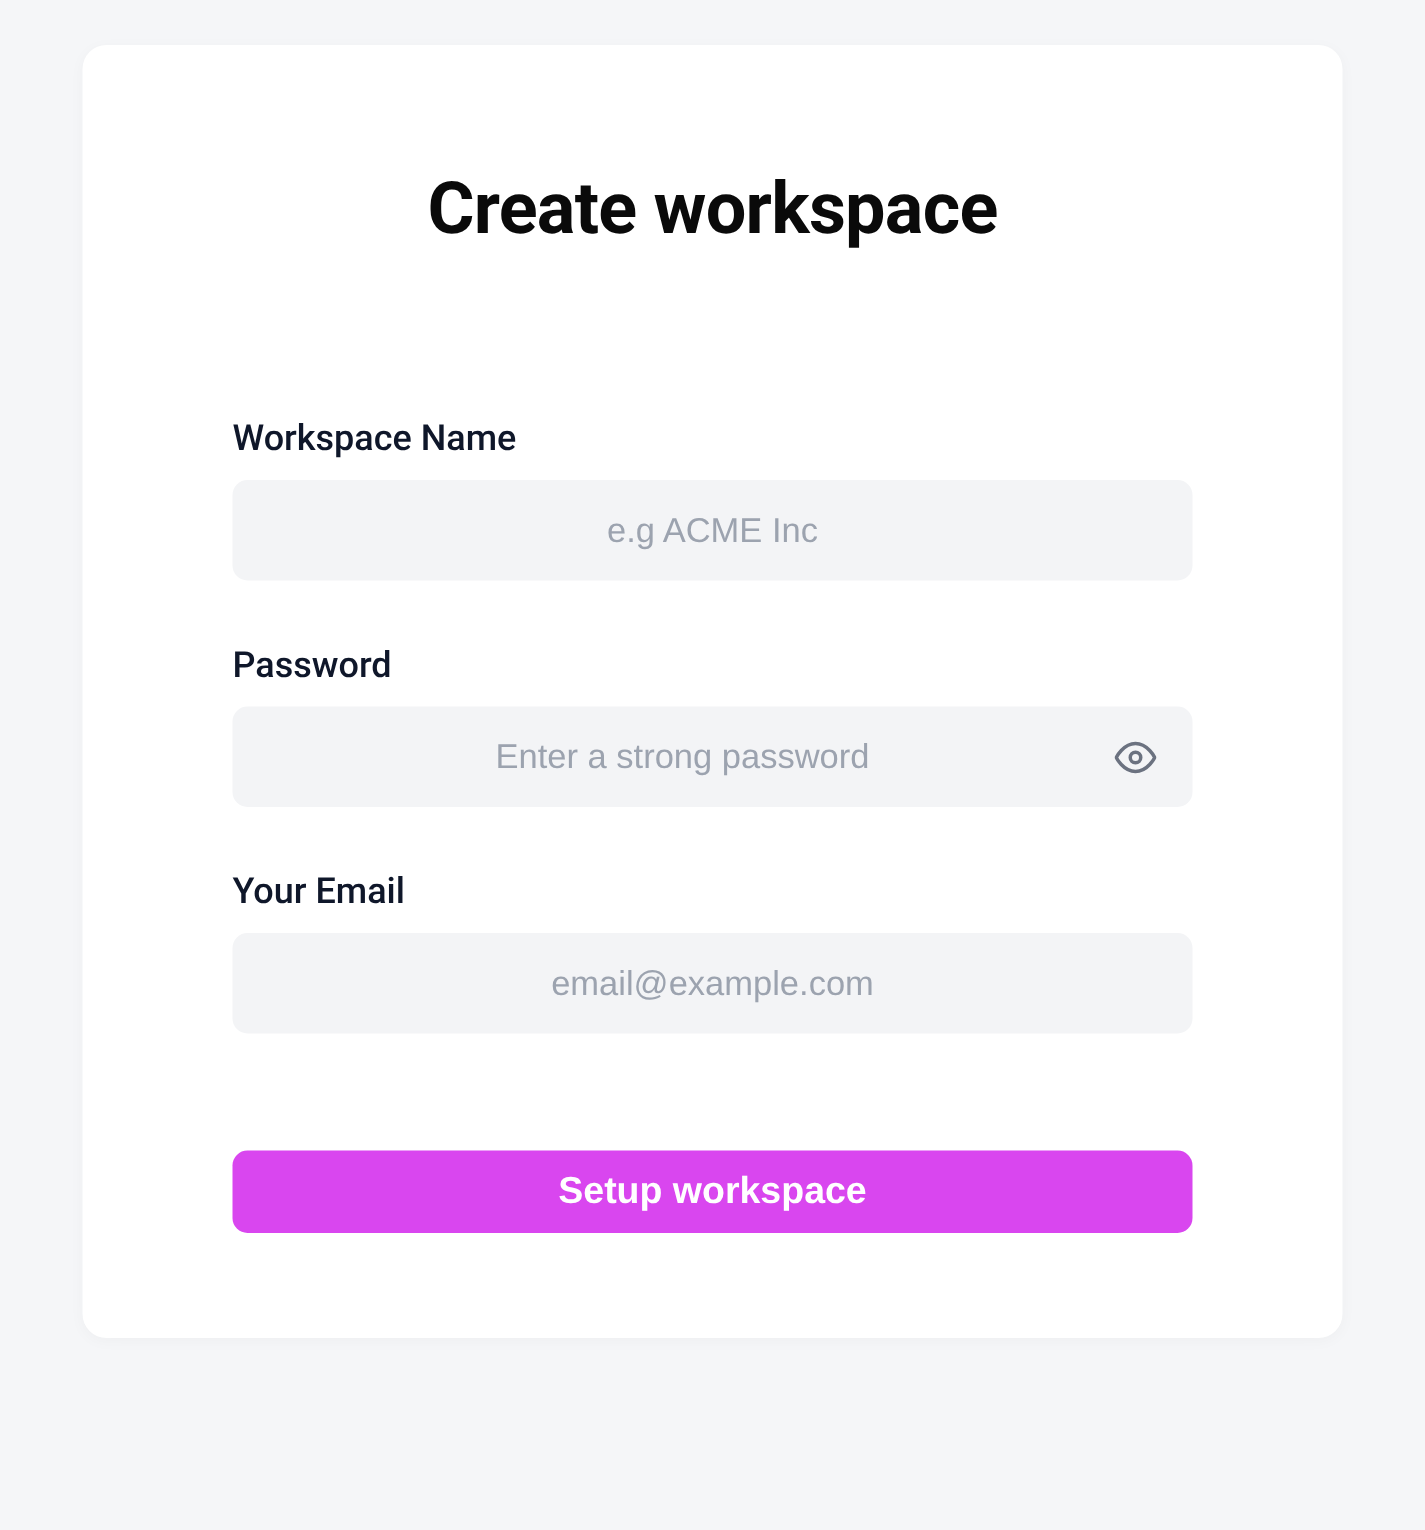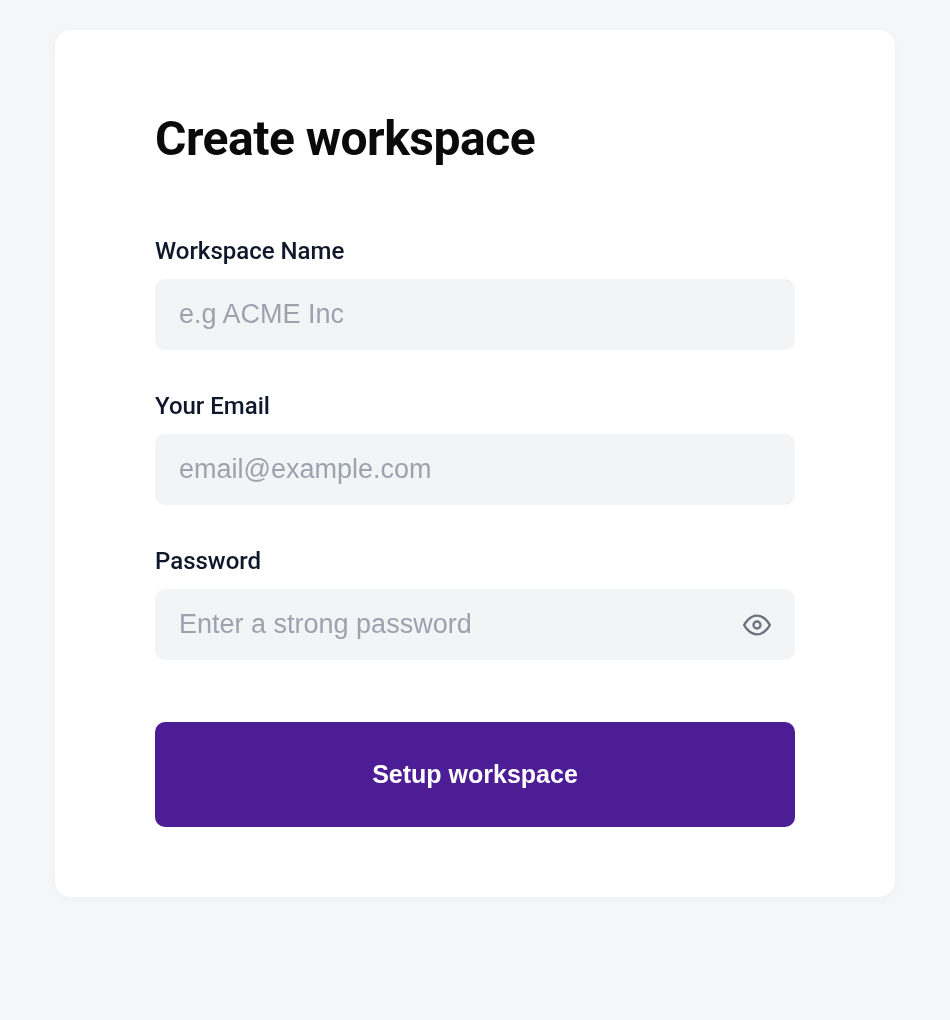--- a/index.html
+++ b/index.html
@@ -21,21 +21,22 @@
       background: #ffffff;
       border-radius: 16px;
       width: 840px;
       padding: 80px 100px 70px 100px;
       box-shadow: 0 2px 10px rgba(0,0,0,0.03);
     }
     .title {
       font-size: 48px;
       font-weight: 700;
       color: #0a0a0a;
-      margin-bottom: 70px;
+      text-align: center;
+      margin-bottom: 111px;
       letter-spacing: -0.5px;
     }
     .field {
       margin-bottom: 42px;
     }
     .field-label {
       display: block;
       font-size: 24px;
       font-weight: 500;
       color: #0f172a;
@@ -45,23 +46,24 @@
       position: relative;
       display: flex;
       align-items: center;
     }
     .text-input {
       width: 100%;
       background: #f3f4f6;
       border: none;
       border-radius: 10px;
       padding: 20px 24px;
-      font-size: 27px;
+      font-size: 23px;
       color: #a16207;
       outline: none;
+      text-align: center;
     }
     .text-input::placeholder {
       color: #9ca3af;
     }
     .password-input {
       padding-right: 64px;
     }
     .eye-btn {
       position: absolute;
       right: 18px;
@@ -75,59 +77,59 @@
       align-items: center;
       justify-content: center;
       color: #6b7280;
     }
     .eye-btn svg {
       width: 28px;
       height: 28px;
     }
     .submit-btn {
       width: 100%;
-      background: #4c1d95;
+      background: #d946ef;
       color: #ffffff;
       border: none;
       border-radius: 10px;
-      padding: 38px 0;
+      padding: 13px 0;
       font-size: 25px;
       font-weight: 600;
       cursor: pointer;
-      margin-top: 20px;
+      margin-top: 36px;
     }
   </style>
 </head>
 <body>
 
 <div class="card">
   <h1 class="title">Create workspace</h1>
 
   <div class="field">
     <label class="field-label">Workspace Name</label>
     <div class="input-wrap">
       <input type="text" class="text-input" placeholder="e.g ACME Inc" style="">
     </div>
   </div>
 
 
   <div class="field">
-    <label class="field-label">Your Email</label>
-    <div class="input-wrap">
-      <input type="email" class="text-input" placeholder="email@example.com" style="">
-    </div>
-  </div>
-
-  <div class="field">
     <label class="field-label">Password</label>
     <div class="input-wrap">
       <input type="password" class="text-input password-input" placeholder="Enter a strong password" style="">
       <button class="eye-btn" type="button">
         <svg viewBox="0 0 24 24" fill="none" stroke="currentColor" stroke-width="2" stroke-linecap="round" stroke-linejoin="round">
           <path d="M1 12s4-8 11-8 11 8 11 8-4 8-11 8-11-8-11-8z"></path>
           <circle cx="12" cy="12" r="3"></circle>
         </svg>
       </button>
     </div>
   </div>
 
+  <div class="field">
+    <label class="field-label">Your Email</label>
+    <div class="input-wrap">
+      <input type="email" class="text-input" placeholder="email@example.com" style="">
+    </div>
+  </div>
+
   <button class="submit-btn" type="button">Setup workspace</button>
 </div>
 
 </body></html>

